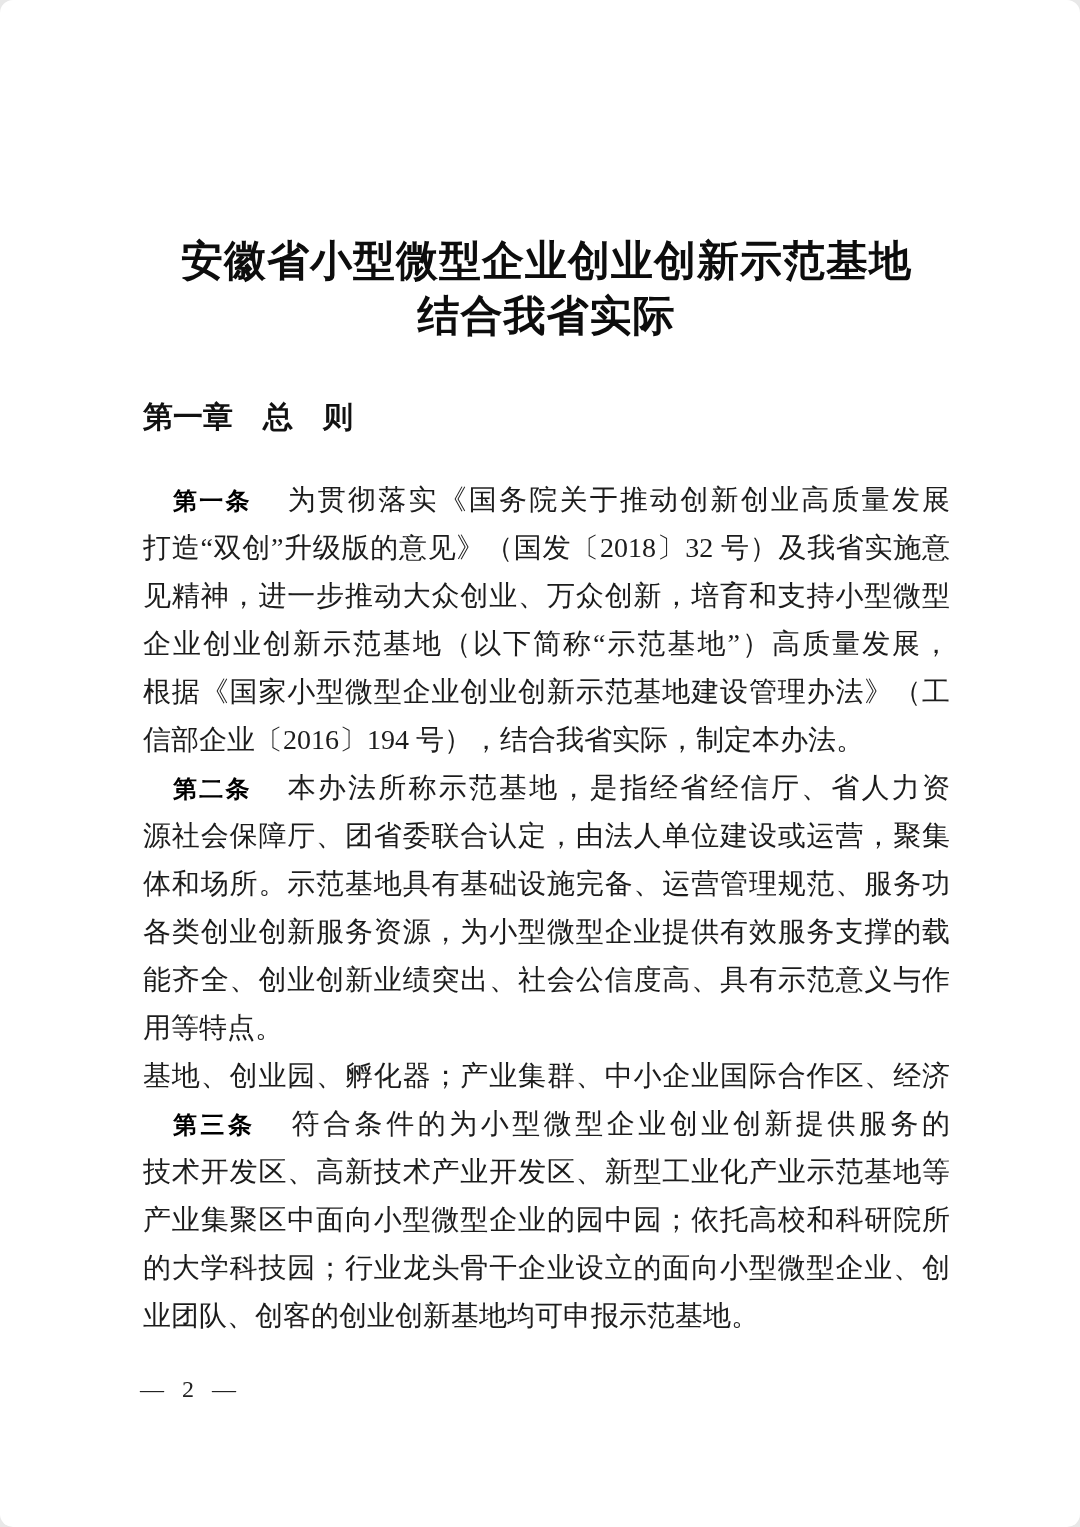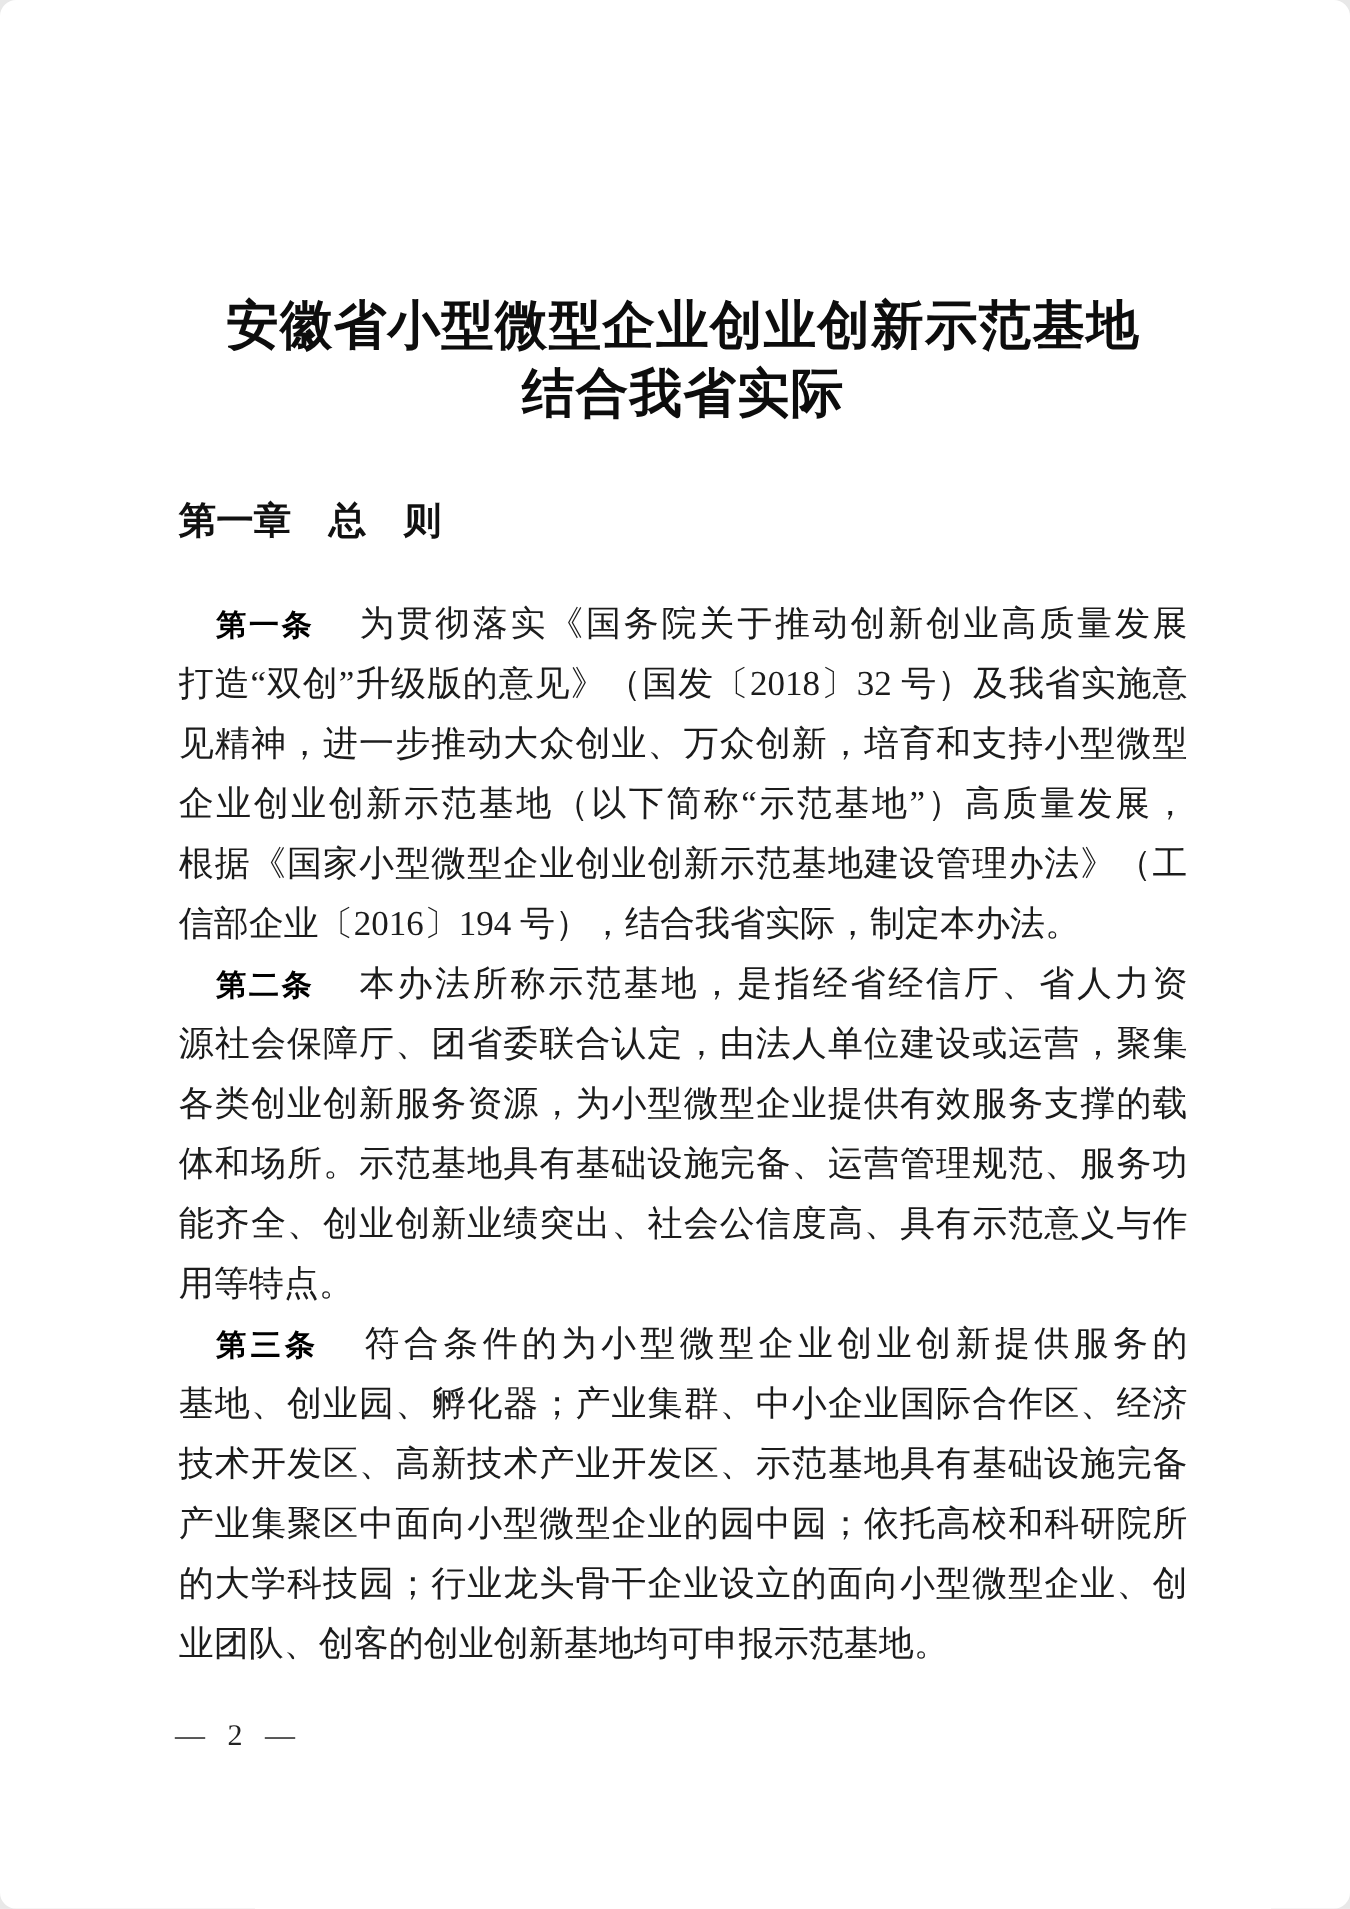--- a/index.html
+++ b/index.html
@@ -102,32 +102,32 @@
         <div class="line">企业创业创新示范基地（以下简称“示范基地”）高质量发展，</div>
         <div class="line">根据《国家小型微型企业创业创新示范基地建设管理办法》（工</div>
         <div class="line last">信部企业〔2016〕194 号），结合我省实际，制定本办法。</div>
       </div>
 
       <div class="para">
         <div class="line first">
           <span class="term">第二条</span><span>本办法所称示范基地，是指经省经信厅、省人力资</span>
         </div>
         <div class="line">源社会保障厅、团省委联合认定，由法人单位建设或运营，聚集</div>
+        <div class="line">体和场所。示范基地具有基础设施完备、运营管理规范、服务功</div>
         <div class="line">各类创业创新服务资源，为小型微型企业提供有效服务支撑的载</div>
-        <div class="line">体和场所。示范基地具有基础设施完备、运营管理规范、服务功</div>
         <div class="line">能齐全、创业创新业绩突出、社会公信度高、具有示范意义与作</div>
         <div class="line last">用等特点。</div>
       </div>
 
       <div class="para">
+        <div class="line">基地、创业园、孵化器；产业集群、中小企业国际合作区、经济</div>
         <div class="line first">
           <span class="term">第三条</span><span>符合条件的为小型微型企业创业创新提供服务的</span>
         </div>
-        <div class="line">基地、创业园、孵化器；产业集群、中小企业国际合作区、经济</div>
-        <div class="line">技术开发区、高新技术产业开发区、示范基地具有基础设施完备</div>
+        <div class="line">技术开发区、高新技术产业开发区、新型工业化产业示范基地等</div>
         <div class="line">产业集聚区中面向小型微型企业的园中园；依托高校和科研院所</div>
         <div class="line">的大学科技园；行业龙头骨干企业设立的面向小型微型企业、创</div>
         <div class="line last">业团队、创客的创业创新基地均可申报示范基地。</div>
       </div>
 
     </div>
   </div>
 
   <div class="page-number">— 2 —</div>
 </div>

